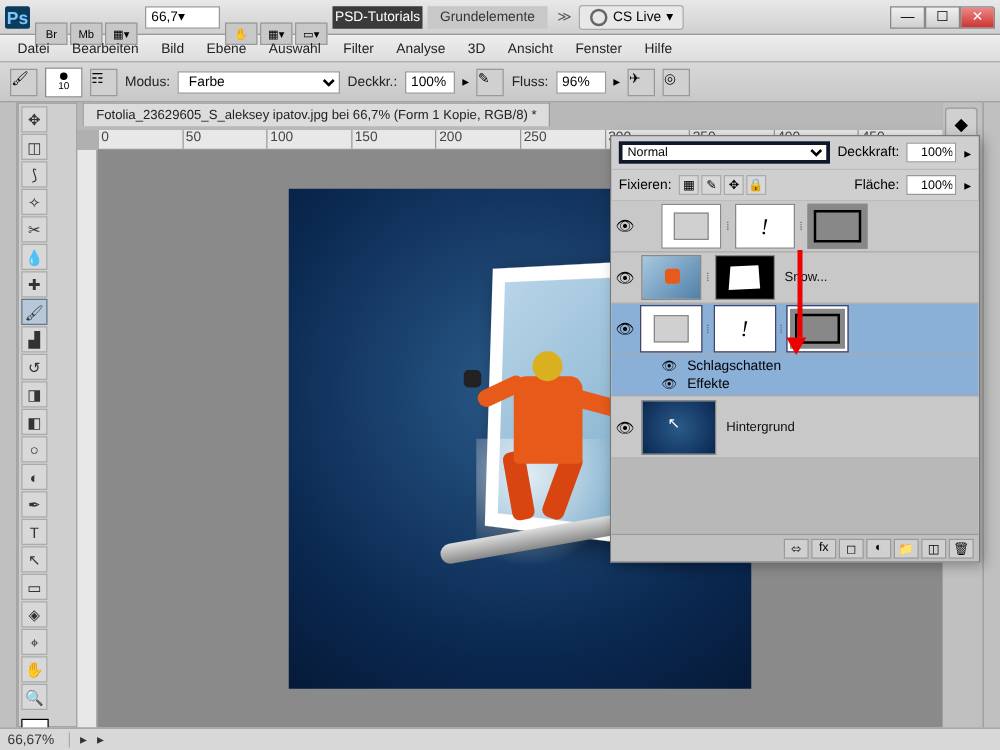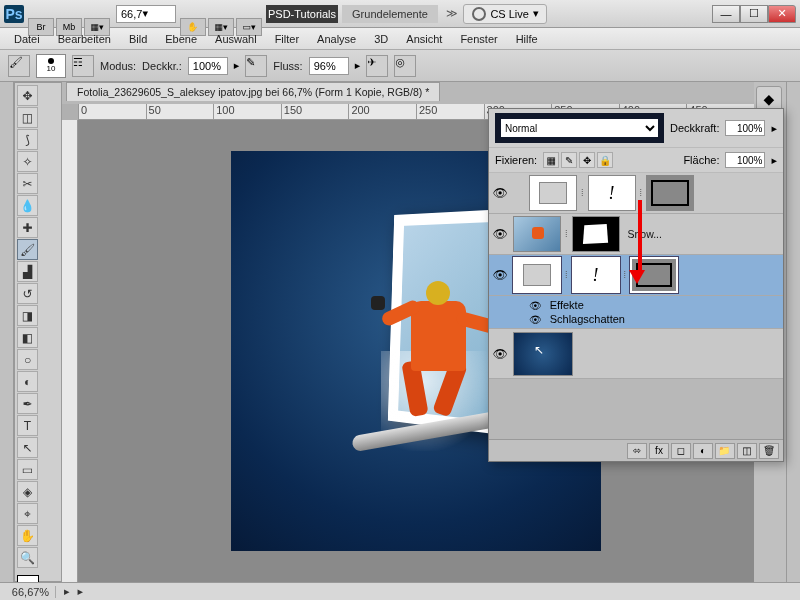--- a/index.html
+++ b/index.html
@@ -62,21 +62,21 @@
 .rider .glove1 { position: absolute; top: 25px; left: 20px; width: 14px; height: 14px; background: #222; border-radius: 4px; }
 .rider .glove2 { position: absolute; top: 50px; left: 145px; width: 14px; height: 14px; background: #222; border-radius: 4px; }
 .spray { position: absolute; top: 200px; left: 150px; width: 140px; height: 100px; background: radial-gradient(circle at 30% 30%, rgba(255,255,255,0.7), transparent 60%); }
 
 .layers-panel { position: absolute; top: 108px; right: 16px; width: 296px; background: #cfcfcf; border: 1px solid #777; box-shadow: 3px 3px 10px rgba(0,0,0,0.3); z-index: 10; }
 .ptabs { display: flex; background: #b8b8b8; border-bottom: 1px solid #999; }
 .ptab { padding: 4px 12px; background: #b8b8b8; color: #444; border-right: 1px solid #999; }
 .ptab.active { background: #cfcfcf; color: #000; }
 .ptabs .pmenu { margin-left: auto; padding: 4px 6px; }
 .prow { display: flex; align-items: center; padding: 4px 6px; gap: 6px; border-bottom: 1px solid #bbb; }
-.prow select { flex: 1; height: 30px; border: 6px solid #0f172a; background: #fff; font-size: 10px; }
+.prow select { flex: 1; height: 18px; border: 3px solid #0f172a; background: #fff; font-size: 10px; }
 .prow input { width: 40px; height: 16px; border: 1px solid #999; font-size: 10px; text-align: right; padding-right: 2px; }
 .lock-icons { display: flex; gap: 2px; }
 .lock-icons span { width: 16px; height: 16px; border: 1px solid #aaa; background: #d8d8d8; display: flex; align-items: center; justify-content: center; font-size: 10px; }
 
 .layer-list { background: #c8c8c8; max-height: 320px; overflow: hidden; }
 .layer { display: flex; align-items: center; border-bottom: 1px solid #aaa; min-height: 40px; padding: 2px; gap: 4px; }
 .layer.sel { background: #8ab0d8; }
 .layer .eye { width: 18px; height: 18px; display: flex; align-items: center; justify-content: center; font-size: 12px; }
 .layer .thumb { width: 48px; height: 36px; background: #fff; border: 1px solid #888; display: flex; align-items: center; justify-content: center; position: relative; }
 .layer.sel .thumb { border: 2px solid #fff; outline: 1px solid #446; }
@@ -101,21 +101,21 @@
 .red-arrow .shaft { width: 4px; height: 70px; background: #e00; margin: 0 auto; }
 .red-arrow .head { width: 0; height: 0; border-left: 8px solid transparent; border-right: 8px solid transparent; border-top: 14px solid #e00; margin-left: -6px; }
 
 .panel-foot { height: 22px; background: #c0c0c0; border-top: 1px solid #999; display: flex; align-items: center; justify-content: flex-end; gap: 2px; padding: 0 4px; }
 .panel-foot span { width: 20px; height: 16px; border: 1px solid #999; background: #d0d0d0; display: flex; align-items: center; justify-content: center; font-size: 10px; }
 
 .right-docks { width: 32px; background: #c0c0c0; padding: 4px 2px; display: flex; flex-direction: column; gap: 4px; }
 .dock-ic { width: 26px; height: 26px; background: #d0d0d0; border: 1px solid #999; border-radius: 3px; display: flex; align-items: center; justify-content: center; font-size: 14px; }
 
 .statusbar { position: absolute; bottom: 0; left: 0; right: 0; height: 18px; background: #d8d8d8; border-top: 1px solid #999; display: flex; align-items: center; padding: 0 6px; font-size: 10px; color: #333; gap: 8px; }
-.statusbar .sb-zoom { width: 50px; border-right: 1px solid #aaa; text-align: center; }
+.statusbar .sb-zoom { width: 50px; border-right: 1px solid #aaa; }
 </style>
 </head>
 <body>
 
 <div class="titlebar">
   <div class="ps-icon">Ps</div>
   <div class="tbtn">Br</div>
   <div class="tbtn">Mb</div>
   <div class="tbtn">▦▾</div>
   <div class="zoom-dd"><span>66,7</span> ▾</div>
@@ -148,20 +148,21 @@
 </div>
 
 <div class="optbar">
   <div class="obtn">🖌</div>
   <div class="brush-prev">
     <div class="dot"></div>
       <div class="sz">10</div>
   </div>
   <div class="obtn">☶</div>
   <label>Modus:</label>
+  <select style="width:130px"><option>Farbe</option></select>
   <label>Deckkr.:</label>
   <input value="100%" style="">
   <span>▸</span>
   <div class="obtn">✎</div>
   <label>Fluss:</label>
   <input value="96%" style="">
   <span>▸</span>
   <div class="obtn">✈</div>
   <div class="obtn">◎</div>
 </div>
@@ -288,26 +289,27 @@
       <div class="eye">👁</div>
       <div class="thumb shape"></div>
       <span class="link">⁞</span>
       <div class="thumb">
           <span class="excl">!</span>
         </div>
       <span class="link">⁞</span>
       <div class="thumb vmask"></div>
     </div>
     <div class="sub-fx">
+      <div class="fxrow">Schlagschatten</div>
       <div class="fxrow">Effekte</div>
-      <div class="fxrow">Schlagschatten</div>
     </div>
     <div class="layer" style="min-height:50px">
       <div class="eye">👁</div>
       <div class="thumb bg" style="width:60px;height:44px"></div>
+      <div class="lname">Hintergrund</div>
     </div>
     <div style="height:60px;background:#b8b8b8"></div>
   </div>
   <div class="panel-foot">
     <span>⬄</span>
     <span>fx</span>
     <span>◻</span>
     <span>◐</span>
     <span>📁</span>
     <span>◫</span>

